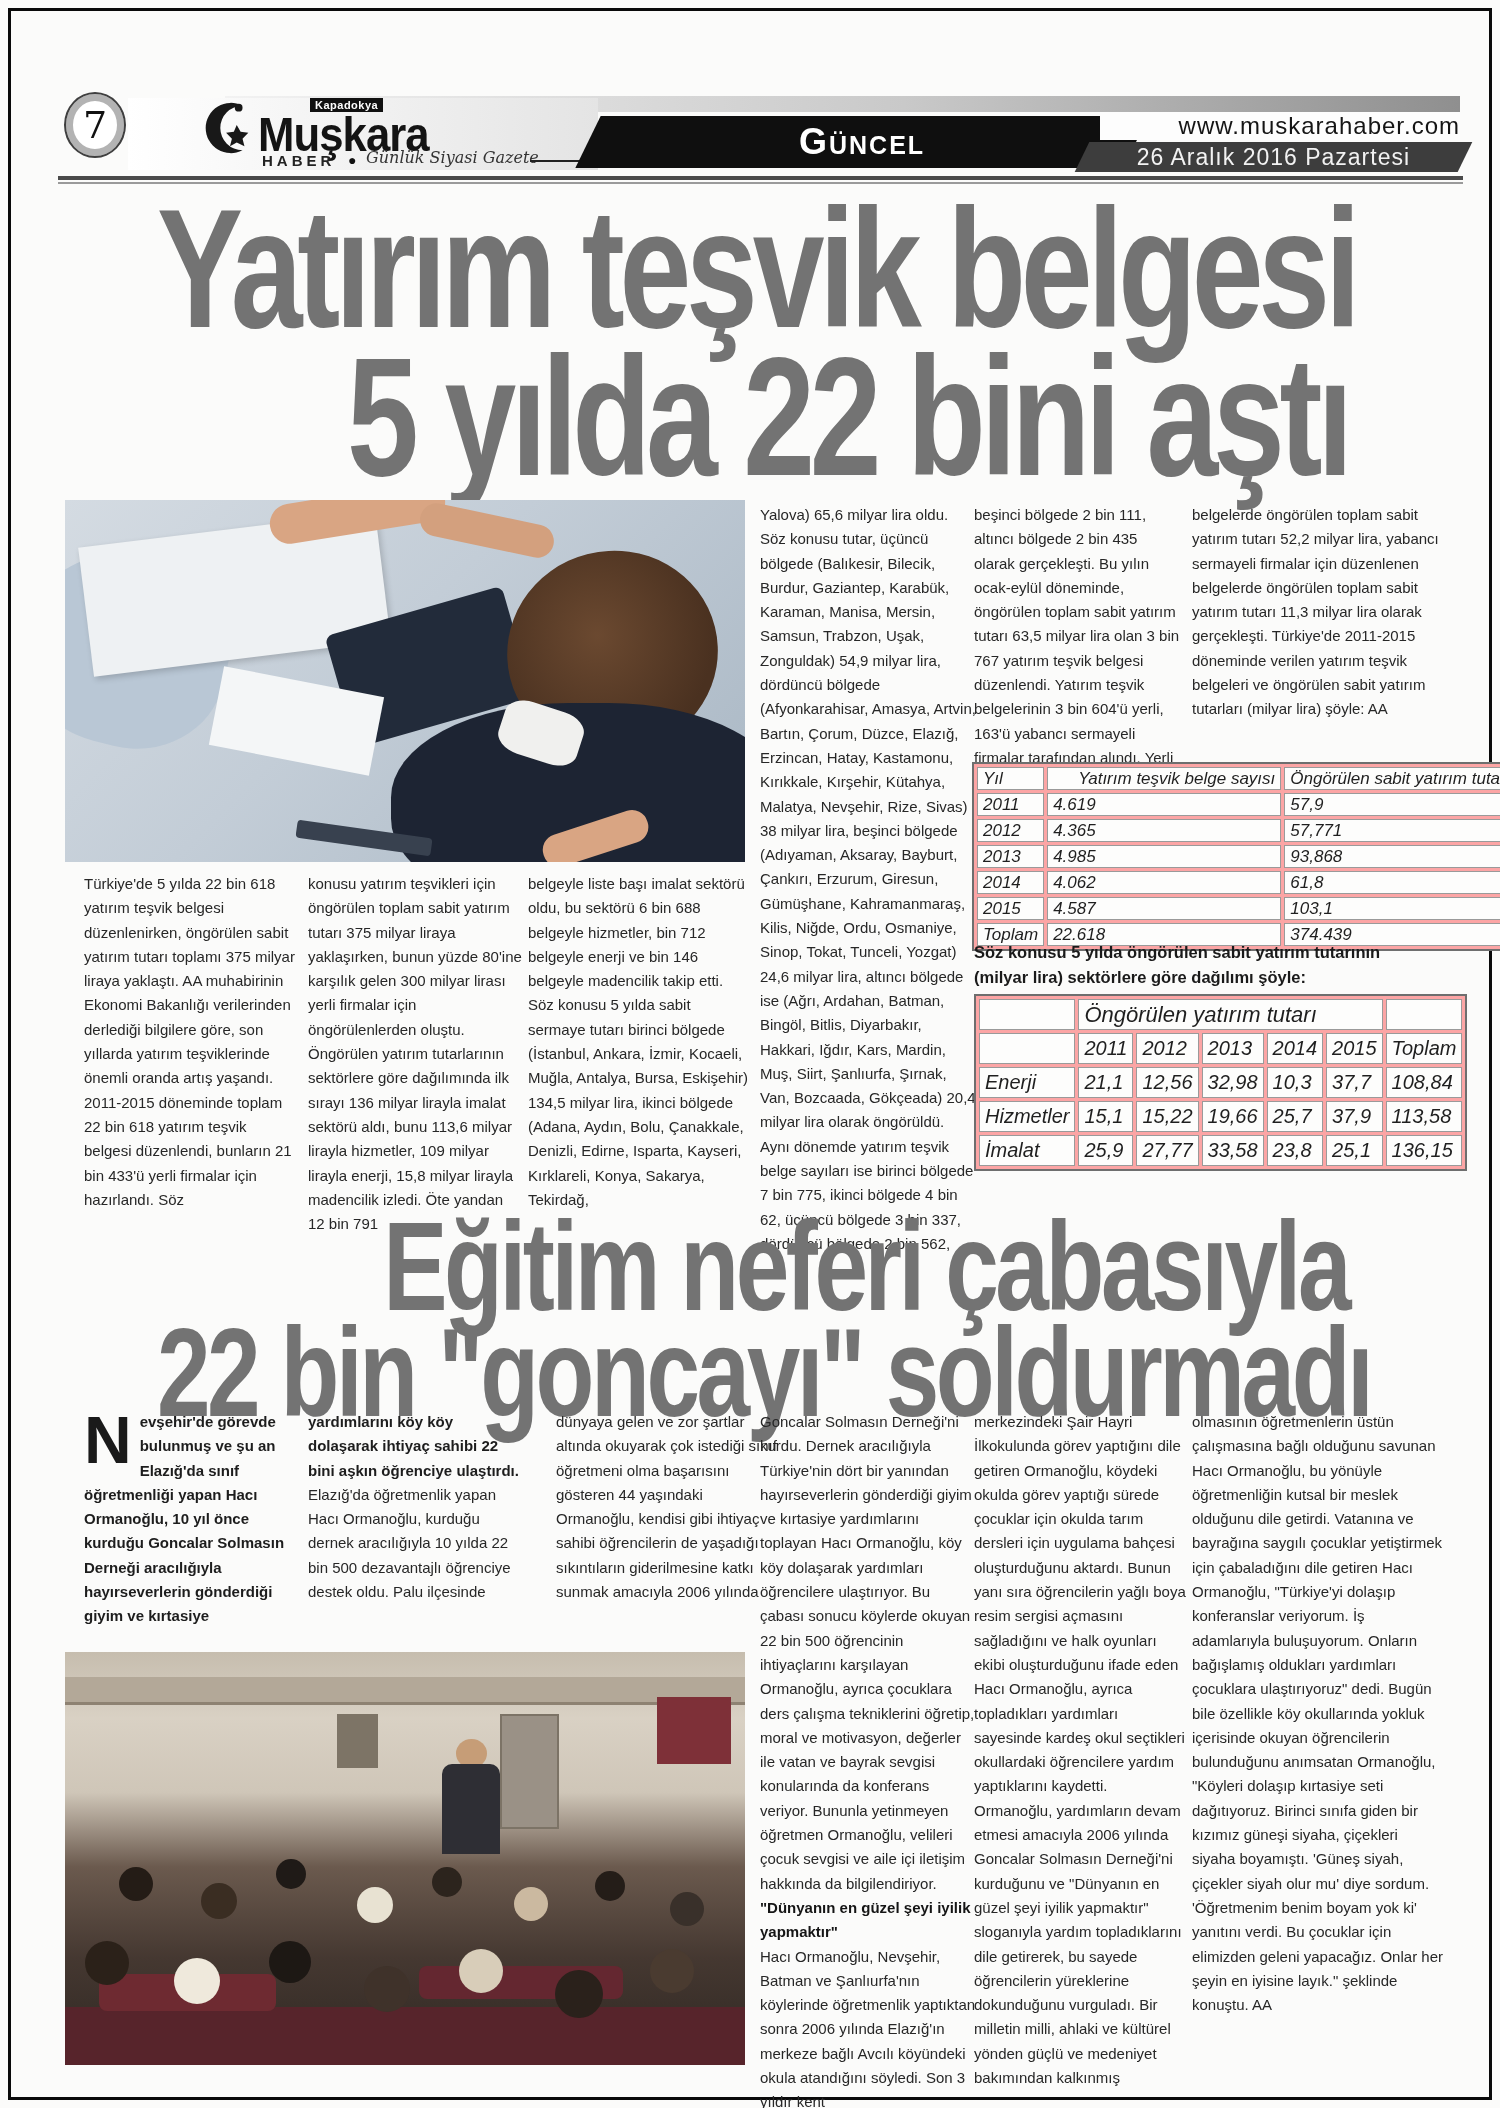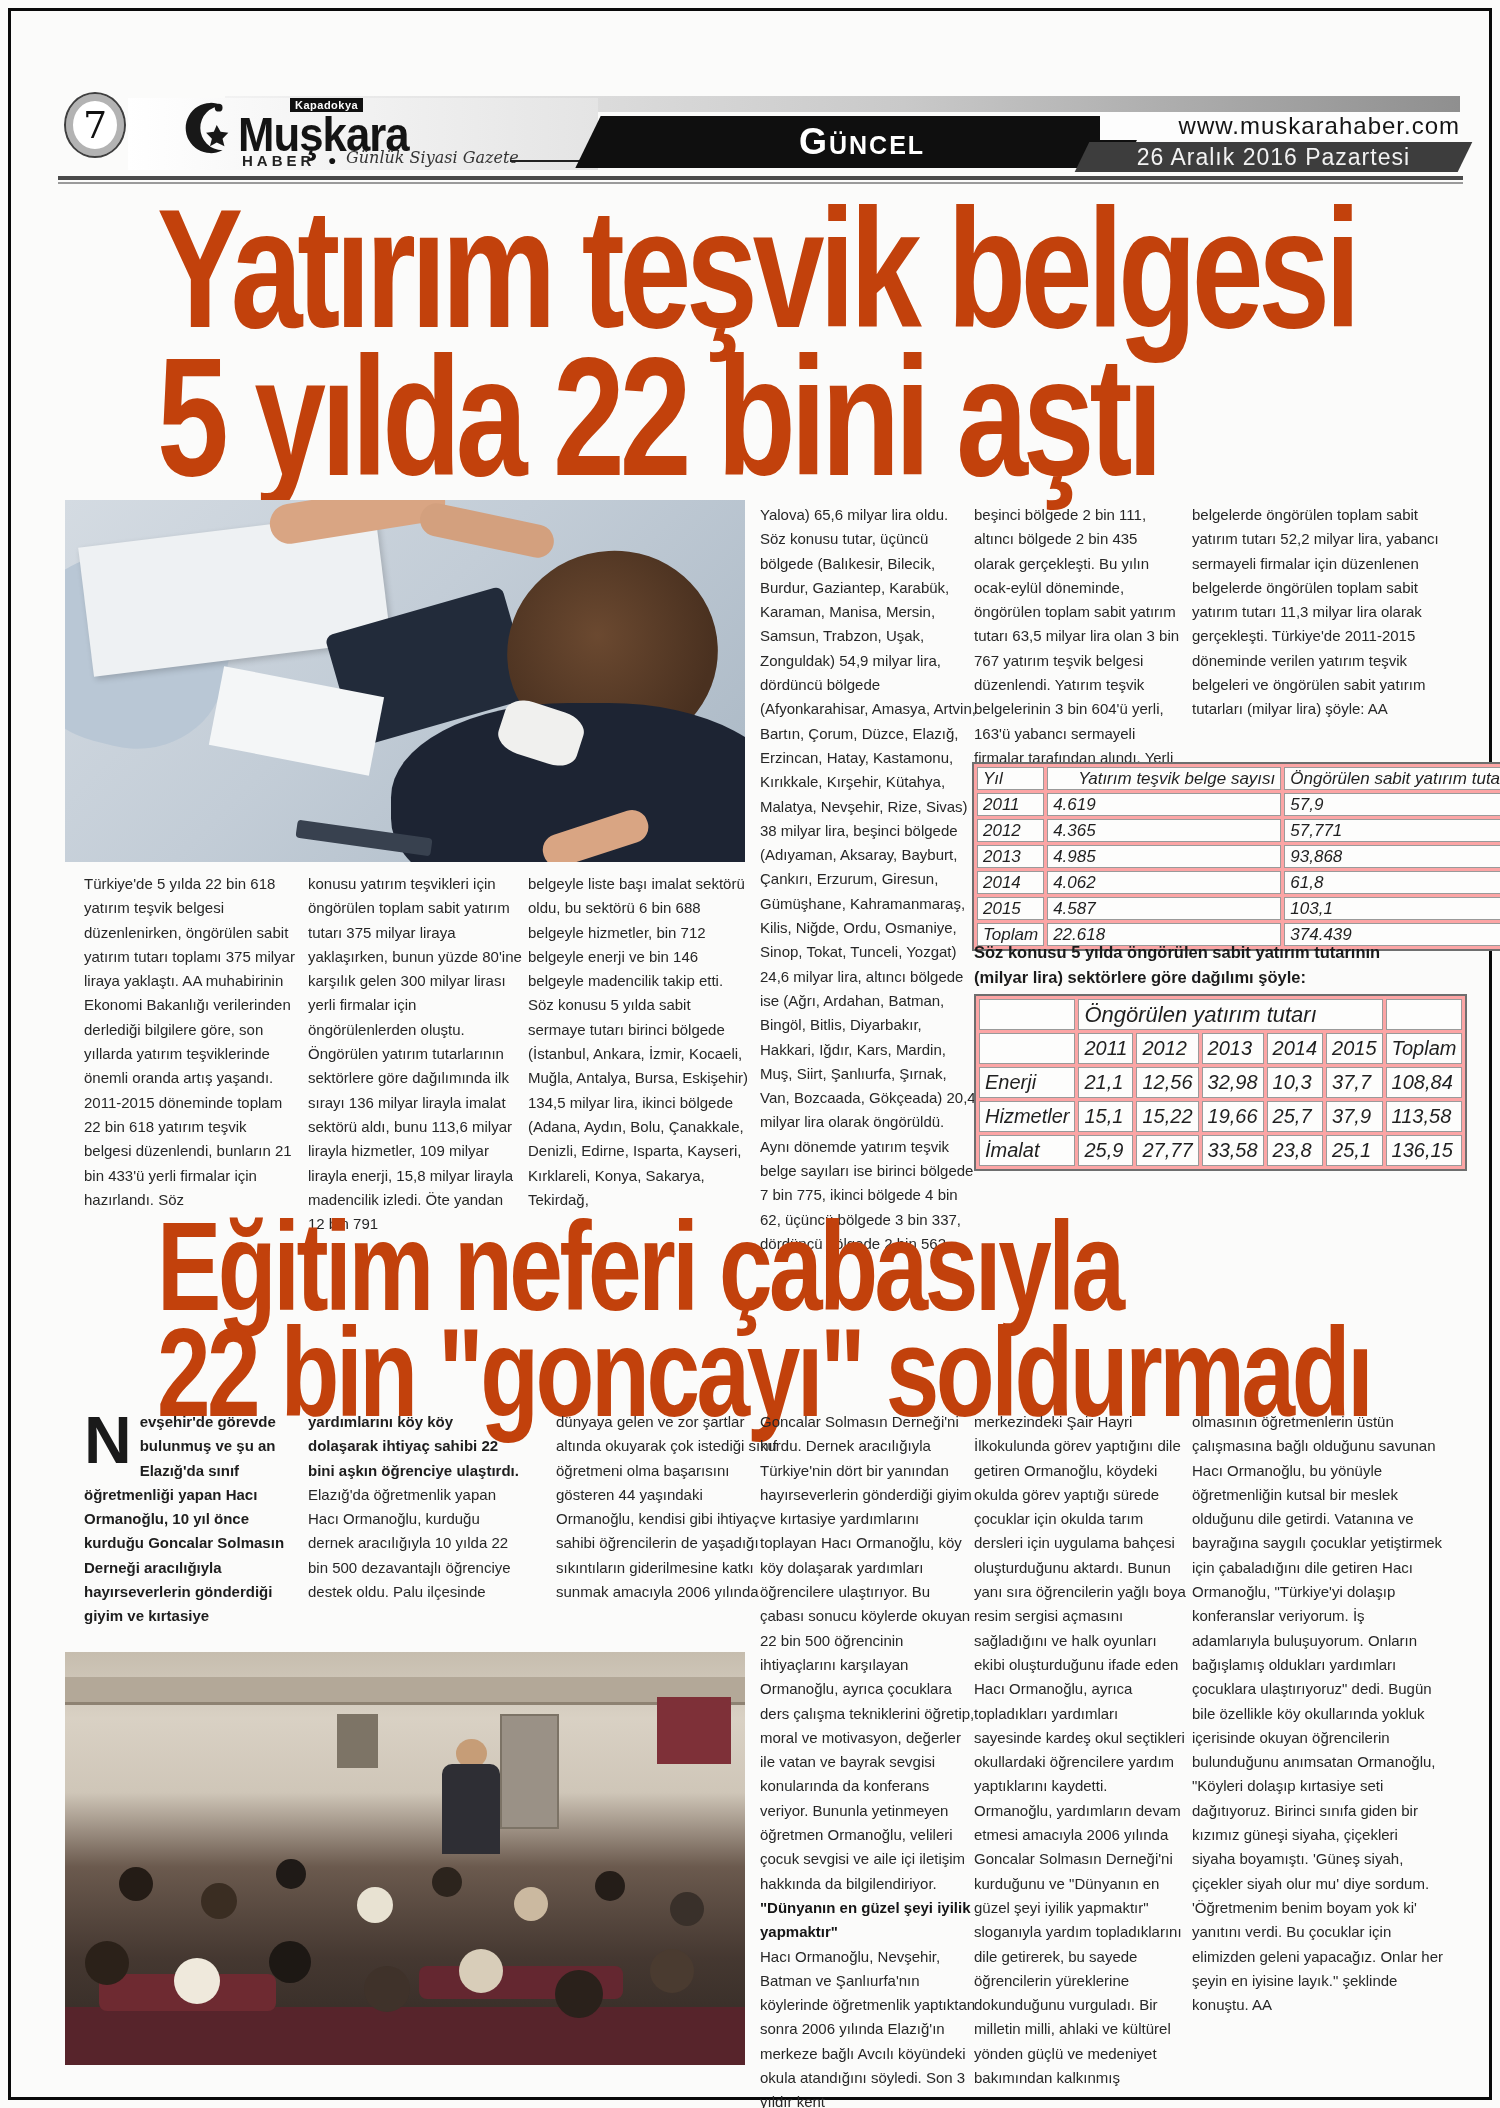--- a/index.html
+++ b/index.html
@@ -9,21 +9,21 @@
   .frame{position:absolute;left:8px;top:8px;right:8px;bottom:8px;border:3px solid #0a0a0a;pointer-events:none;}
 
   
   .grad-strip{left:225px;top:96px;width:1235px;height:16px;
       background:linear-gradient(to right,#f2f2f2,#c9c9c9 55%,#8f8f8f);}
   .logo-panel{left:128px;top:98px;width:470px;height:72px;
       background:linear-gradient(to right,#ffffff,#e4e4e4);}
   .pagenum{left:66px;top:94px;width:44px;height:48px;border:7px solid #b3b3b3;outline:2px solid #3f3f3f;
       border-radius:50%;background:#fff;display:flex;align-items:center;justify-content:center;
       font-family:"DejaVu Serif",serif;font-size:38px;color:#111;}
-  .masthead{left:120px;top:96px;width:470px;height:78px;}
+  .masthead{left:140px;top:96px;width:470px;height:78px;}
   .mh-region{position:absolute;left:170px;top:2px;background:#111;color:#fff;font-size:11px;font-weight:700;
       padding:1px 5px;letter-spacing:.5px;}
   .mh-name{position:absolute;left:118px;top:10px;font-size:46px;font-weight:800;color:#141414;
       letter-spacing:-1px;transform:scale(.95,1.05);transform-origin:left top;}
   .mh-crescent{position:absolute;left:60px;top:2px;width:58px;height:60px;}
   .mh-haber{position:absolute;left:122px;top:56px;font-size:15px;font-weight:700;letter-spacing:4px;color:#222;}
   .mh-dot{position:absolute;left:208px;top:56px;font-size:14px;color:#111;}
   .mh-slogan{position:absolute;left:226px;top:52px;font-family:"DejaVu Serif",serif;font-style:italic;
       font-size:16px;color:#333;}
   .mh-line{position:absolute;left:390px;top:64px;width:170px;height:2px;background:#222;}
@@ -33,21 +33,21 @@
       font-size:36px;letter-spacing:2px;}
   .website{left:1100px;top:112px;width:360px;height:28px;background:#fdfdfd;display:flex;align-items:center;
       justify-content:flex-end;font-size:24px;letter-spacing:1px;color:#151515;}
   .dateband{left:1082px;top:142px;width:383px;height:30px;background:#3d3d3d;transform:skewX(-26deg);
       display:flex;align-items:center;justify-content:center;}
   .dateband span{transform:skewX(26deg);color:#f2f2f2;font-size:23px;letter-spacing:1px;}
   .hdr-rule{left:58px;top:176px;width:1405px;height:0;border-top:4px solid #4a4a4a;border-bottom:2px solid #9a9a9a;
       padding-top:2px;background:transparent;}
 
   
-  .headline{left:60px;width:1385px;text-align:left;font-weight:800;color:#c2410c;}
+  .headline{left:60px;width:1385px;text-align:right;font-weight:800;color:#737373;}
   .headline .ln{display:block;transform:scale(.86,1.12);transform-origin:center top;white-space:nowrap;}
   .hl1{top:186px;font-size:150px;line-height:148px;letter-spacing:-6px;}
   .hl2{top:1208px;font-size:112px;line-height:106px;letter-spacing:-4px;}
 
   
   .coltext{font-size:15px;line-height:24.3px;color:#272727;text-align:left;}
   .coltext b{font-weight:700;color:#1d1d1d;}
   .subhead{font-weight:700;color:#151515;}
   .intro-bold{font-size:16.5px;line-height:25px;font-weight:700;color:#1a1a1a;}
   .dropcap{float:left;font-size:66px;line-height:52px;font-weight:800;color:#1a1a1a;margin:4px 8px 0 0;}

